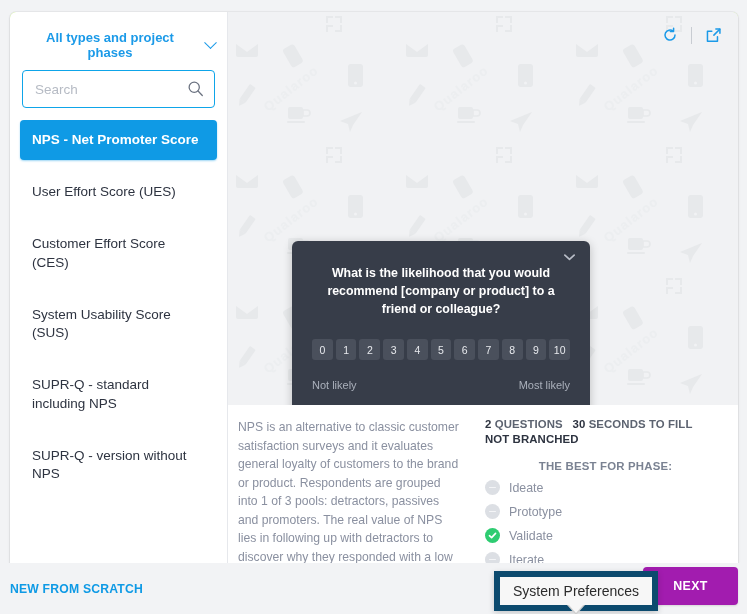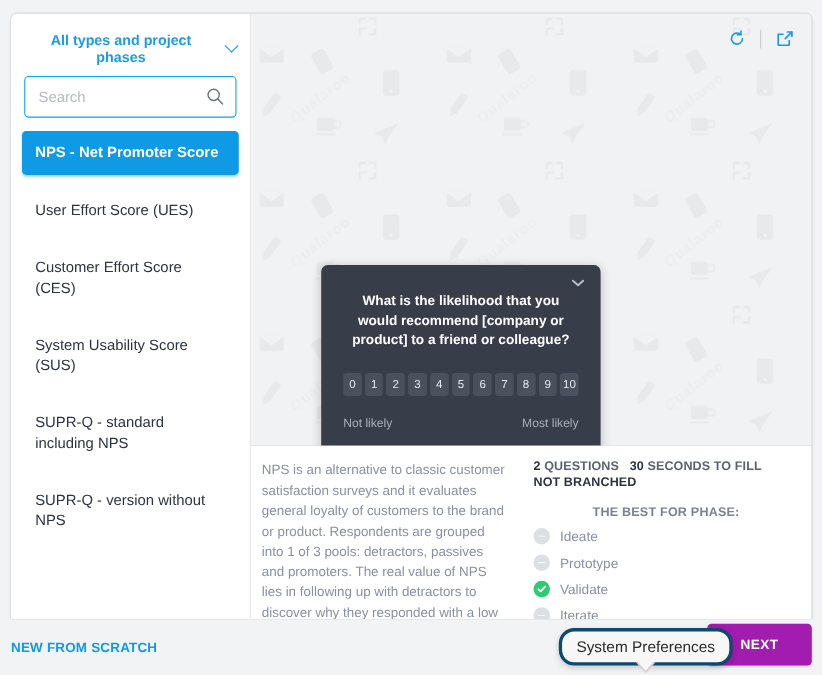--- a/index.html
+++ b/index.html
@@ -13,21 +13,21 @@
     position: relative;
     width: 747px; height: 614px;
     background: #f2f3f5;
   }
 
   
   .card {
     position: absolute;
     left: 10px; top: 12px;
     width: 728px; height: 551px;
-    background: #eab308;
+    background: #bef264;
     border-radius: 6px 6px 0 0;
     box-shadow: 0 1px 3px rgba(0,0,0,.10), 0 0 0 1px rgba(0,0,0,.04);
     display: flex;
     overflow: hidden;
   }
 
   
   .sidebar {
     width: 218px;
     height: 100%;
@@ -139,21 +139,21 @@
   }
   .divider-v {
     width: 1px; height: 17px;
     background: #c8ccd2;
   }
 
   
   .survey {
     position: absolute;
     left: 64px; bottom: -12px;
-    width: 254px;
+    width: 298px;
     background: #373d49;
     border-radius: 6px;
     padding: 18px 20px 26px 20px;
     box-shadow: 0 2px 10px rgba(0,0,0,.22);
     z-index: 2;
   }
   .survey-chev {
     position: absolute;
     top: 10px; right: 14px;
     width: 13px; height: 13px;
@@ -292,24 +292,24 @@
     font-weight: bold;
     letter-spacing: .4px;
     cursor: pointer;
     font-family: inherit;
     box-shadow: 0 1px 2px rgba(0,0,0,.12);
   }
 
   
   .tooltip {
     position: absolute;
-    left: 508px; top: 571px;
+    left: 494px; top: 571px;
     background: #f7f7f7;
-    border: 3px solid #0c4a6e;
-    border-radius: 14px;
+    border: 6px solid #0c4a6e;
+    border-radius: 0;
     padding: 6px 13px;
     font-size: 14px;
     color: #2b2b2b;
     box-shadow: 0 2px 6px rgba(0,0,0,.18);
     z-index: 20;
     white-space: nowrap;
   }
   .tooltip:after, .tooltip:before {
     content: "";
     position: absolute;

